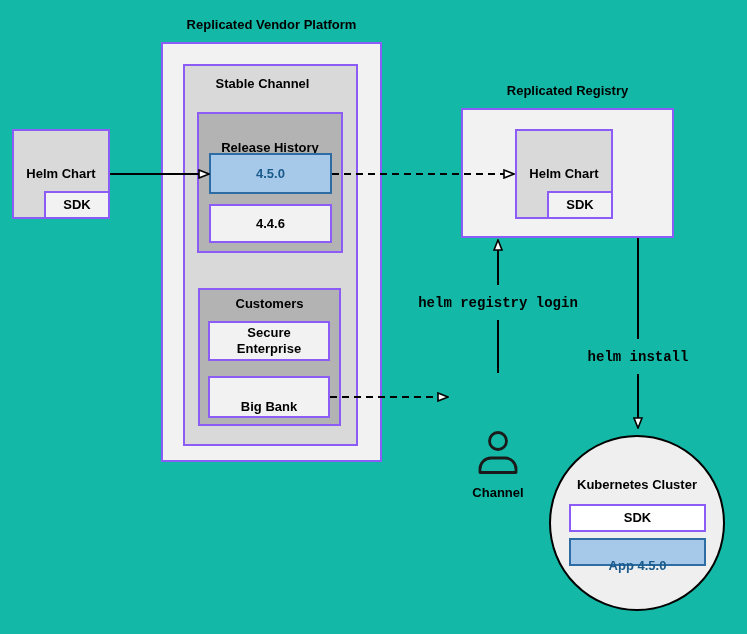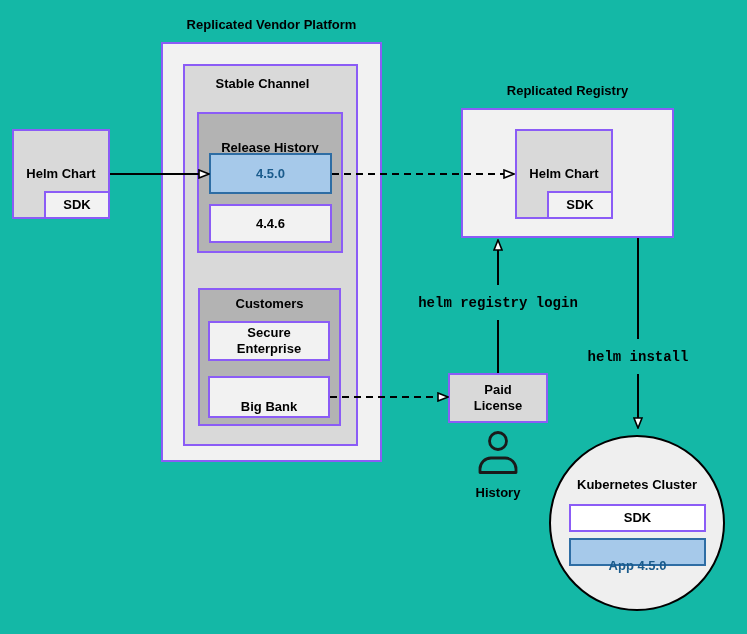--- a/index.html
+++ b/index.html
@@ -71,26 +71,23 @@
     <span class="lbl" style="position:static;">SDK</span>
   </div>
 
   <div class="box fill-light" style="left:461px; top:108px; width:213px; height:130px;"></div>
   <div class="box fill-mid" style="left:515px; top:129px; width:98px; height:90px;"></div>
   <div class="lbl" style="left:515px; top:166px; width:98px;">Helm Chart</div>
   <div class="box fill-light flex-center" style="left:547px; top:191px; width:66px; height:28px;">
     <span class="lbl" style="position:static;">SDK</span>
   </div>
 
-  <div class="box fill-mid flex-center" style="left:448px; top:373px; width:100px; height:50px;">
-    <span class="lbl" style="position:static; max-width:62px; display:inline-block;">Paid License</span>
-  </div>
 
   <div class="lbl" style="left:428px; top:485px; width:140px; line-height:16px;">
-    <div>History</div>
+    <div>Channel</div>
   </div>
 
   <div class="mono" style="left:398px; top:295px; width:200px;">helm registry login</div>
   <div class="mono" style="left:538px; top:349px; width:200px;">helm install</div>
 
   <div class="circle" style="left:549px; top:435px; width:176px; height:176px;"></div>
   <div class="lbl" style="left:549px; top:477px; width:176px;">Kubernetes Cluster</div>
   <div class="box fill-white flex-center" style="left:569px; top:504px; width:137px; height:28px;">
     <span class="lbl" style="position:static;">SDK</span>
   </div>

